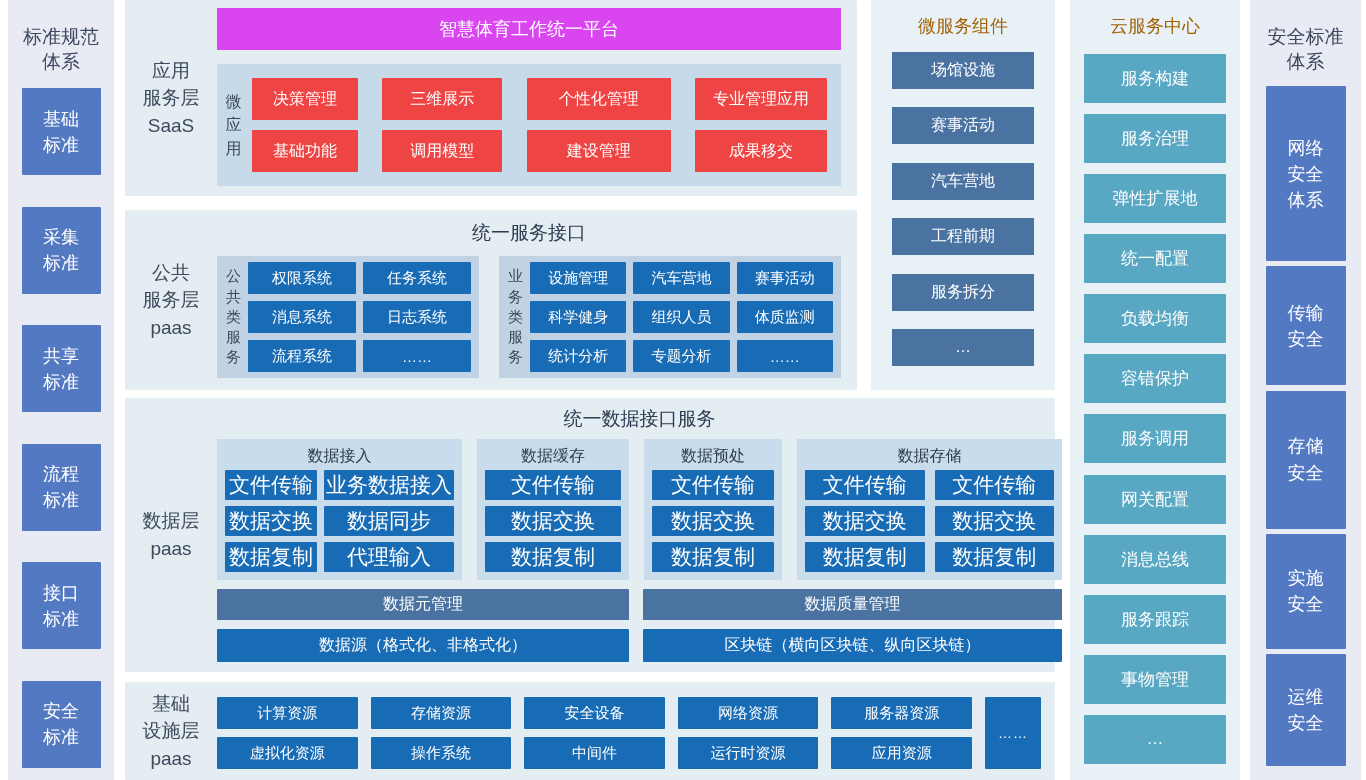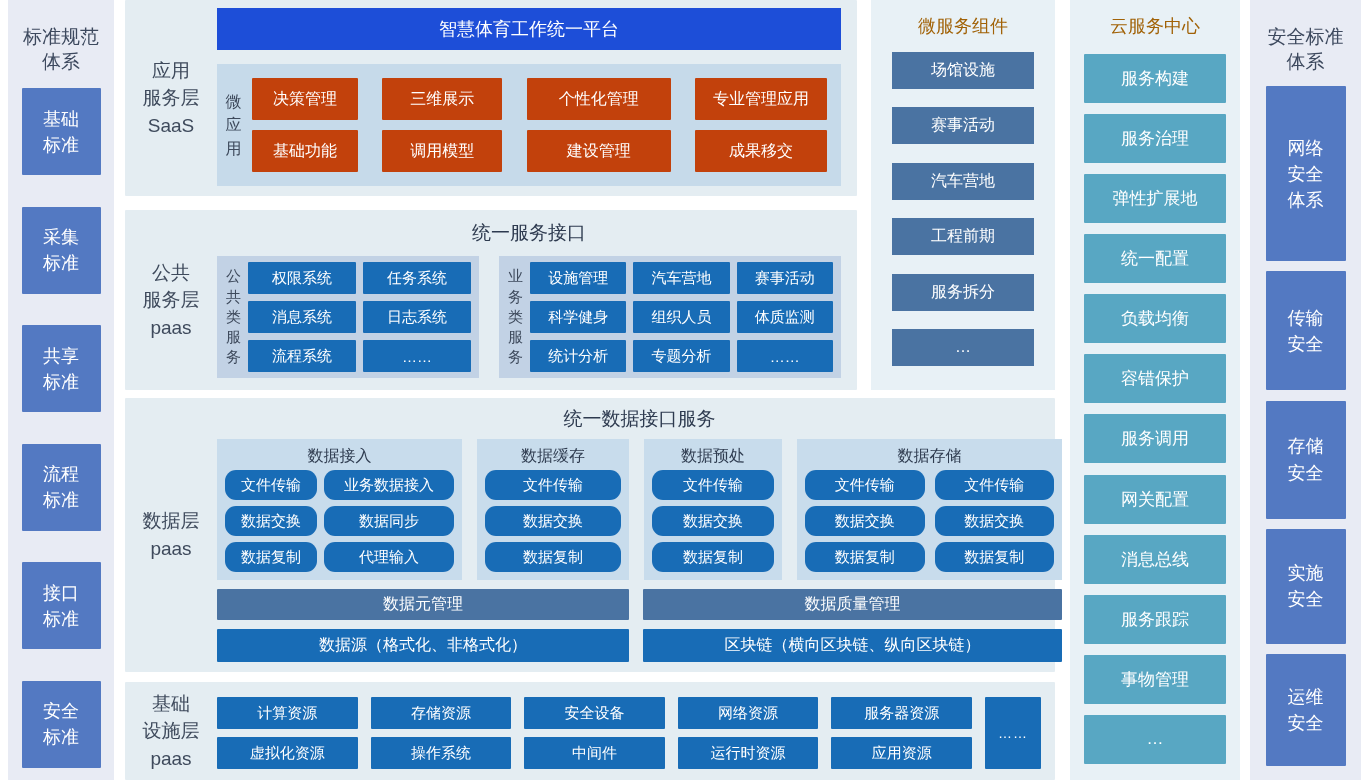--- a/index.html
+++ b/index.html
@@ -40,27 +40,27 @@
   .layer-content { flex:1; display:flex; flex-direction:column; padding-right:16px; }
 
   .big-title { text-align:center; color:#2d3a4f; font-size:19px; font-weight:500; }
 
   .vwrap { flex-shrink:0; display:flex; align-items:center; justify-content:center; }
   .vlabel { width:17px; text-align:center; word-break:break-all; color:#3e4a5c;
     font-size:16px; line-height:1.45; }
 
   .btn { color:#ffffff; display:flex; align-items:center; justify-content:center;
     text-align:center; border-radius:1px; }
-  .btn-teal  { background:#c2410c; }
+  .btn-teal  { background:#ef4444; }
   .btn-blue  { background:#186cb6; }
   .box-slate { background:#4a73a2; }
 
   
   .saas { height:196px; }
-  .platform-bar { height:42px; margin-top:8px; background:#1d4ed8; color:#fff;
+  .platform-bar { height:42px; margin-top:8px; background:#d946ef; color:#fff;
     display:flex; align-items:center; justify-content:center; font-size:18px; }
   .saas-inner { margin-top:14px; margin-bottom:10px; flex:1; background:#c6daea;
     display:flex; padding:8px 12px 8px 8px; }
   .apps-grid { flex:1; margin-left:8px; display:grid;
     grid-template-columns:106px 120px 144px 132px; justify-content:space-between;
     row-gap:10px; padding:6px 2px; }
   .apps-grid .btn { font-size:16px; }
 
   
   .pub { height:180px; }
@@ -77,21 +77,21 @@
 
   
   .data-layer { height:274px; margin-top:8px; }
   .data-layer .layer-content { padding-right:14px; }
   .data-layer .big-title { margin-top:8px; }
   .dgroups { display:flex; gap:15px; margin-top:7px; }
   .dgroup { background:#c8dcec; padding:4px 8px 8px; display:flex; flex-direction:column; }
   .dg-title { text-align:center; color:#2f3c50; font-size:16px; height:27px;
     display:flex; align-items:center; justify-content:center; }
   .dg-grid { display:grid; row-gap:6px; flex:1; }
-  .dg-grid .btn { font-size:15px; height:30px;border-radius:11px; }
+  .dg-grid .btn { font-size:21px; height:30px; }
   .dg-access  { width:245px; } .dg-access .dg-grid  { grid-template-columns:92px 1fr; column-gap:7px; }
   .dg-cache   { width:152px; } .dg-cache .dg-grid   { grid-template-columns:1fr; }
   .dg-pre     { width:138px; } .dg-pre .dg-grid     { grid-template-columns:1fr; }
   .dg-storage { width:265px; } .dg-storage .dg-grid { grid-template-columns:1fr 1fr; column-gap:10px; }
   .bar-row { display:flex; gap:14px; margin-top:9px;justify-content:space-between; }
   .bar { height:31px; font-size:16px; }
   .bar-half1 { width:412px; } .bar-half2 { flex:1; }
   .wide-bar { height:33px; font-size:16px; }
 
   
@@ -329,21 +329,21 @@
 
   <div class="sidebar right">
     <div class="sb-title">安全标准
 体系</div>
     <div class="sb-stack">
       <div class="sb-box" style="height:175px">网络
 安全
 体系</div>
       <div class="sb-box" style="height:119px">传输
 安全</div>
-      <div class="sb-box" style="height:118px">存储
+      <div class="sb-box" style="height:138px">存储
 安全</div>
       <div class="sb-box" style="height:115px">实施
 安全</div>
       <div class="sb-box" style="height:112px">运维
 安全</div>
     </div>
   </div>
 
 </div>
 

